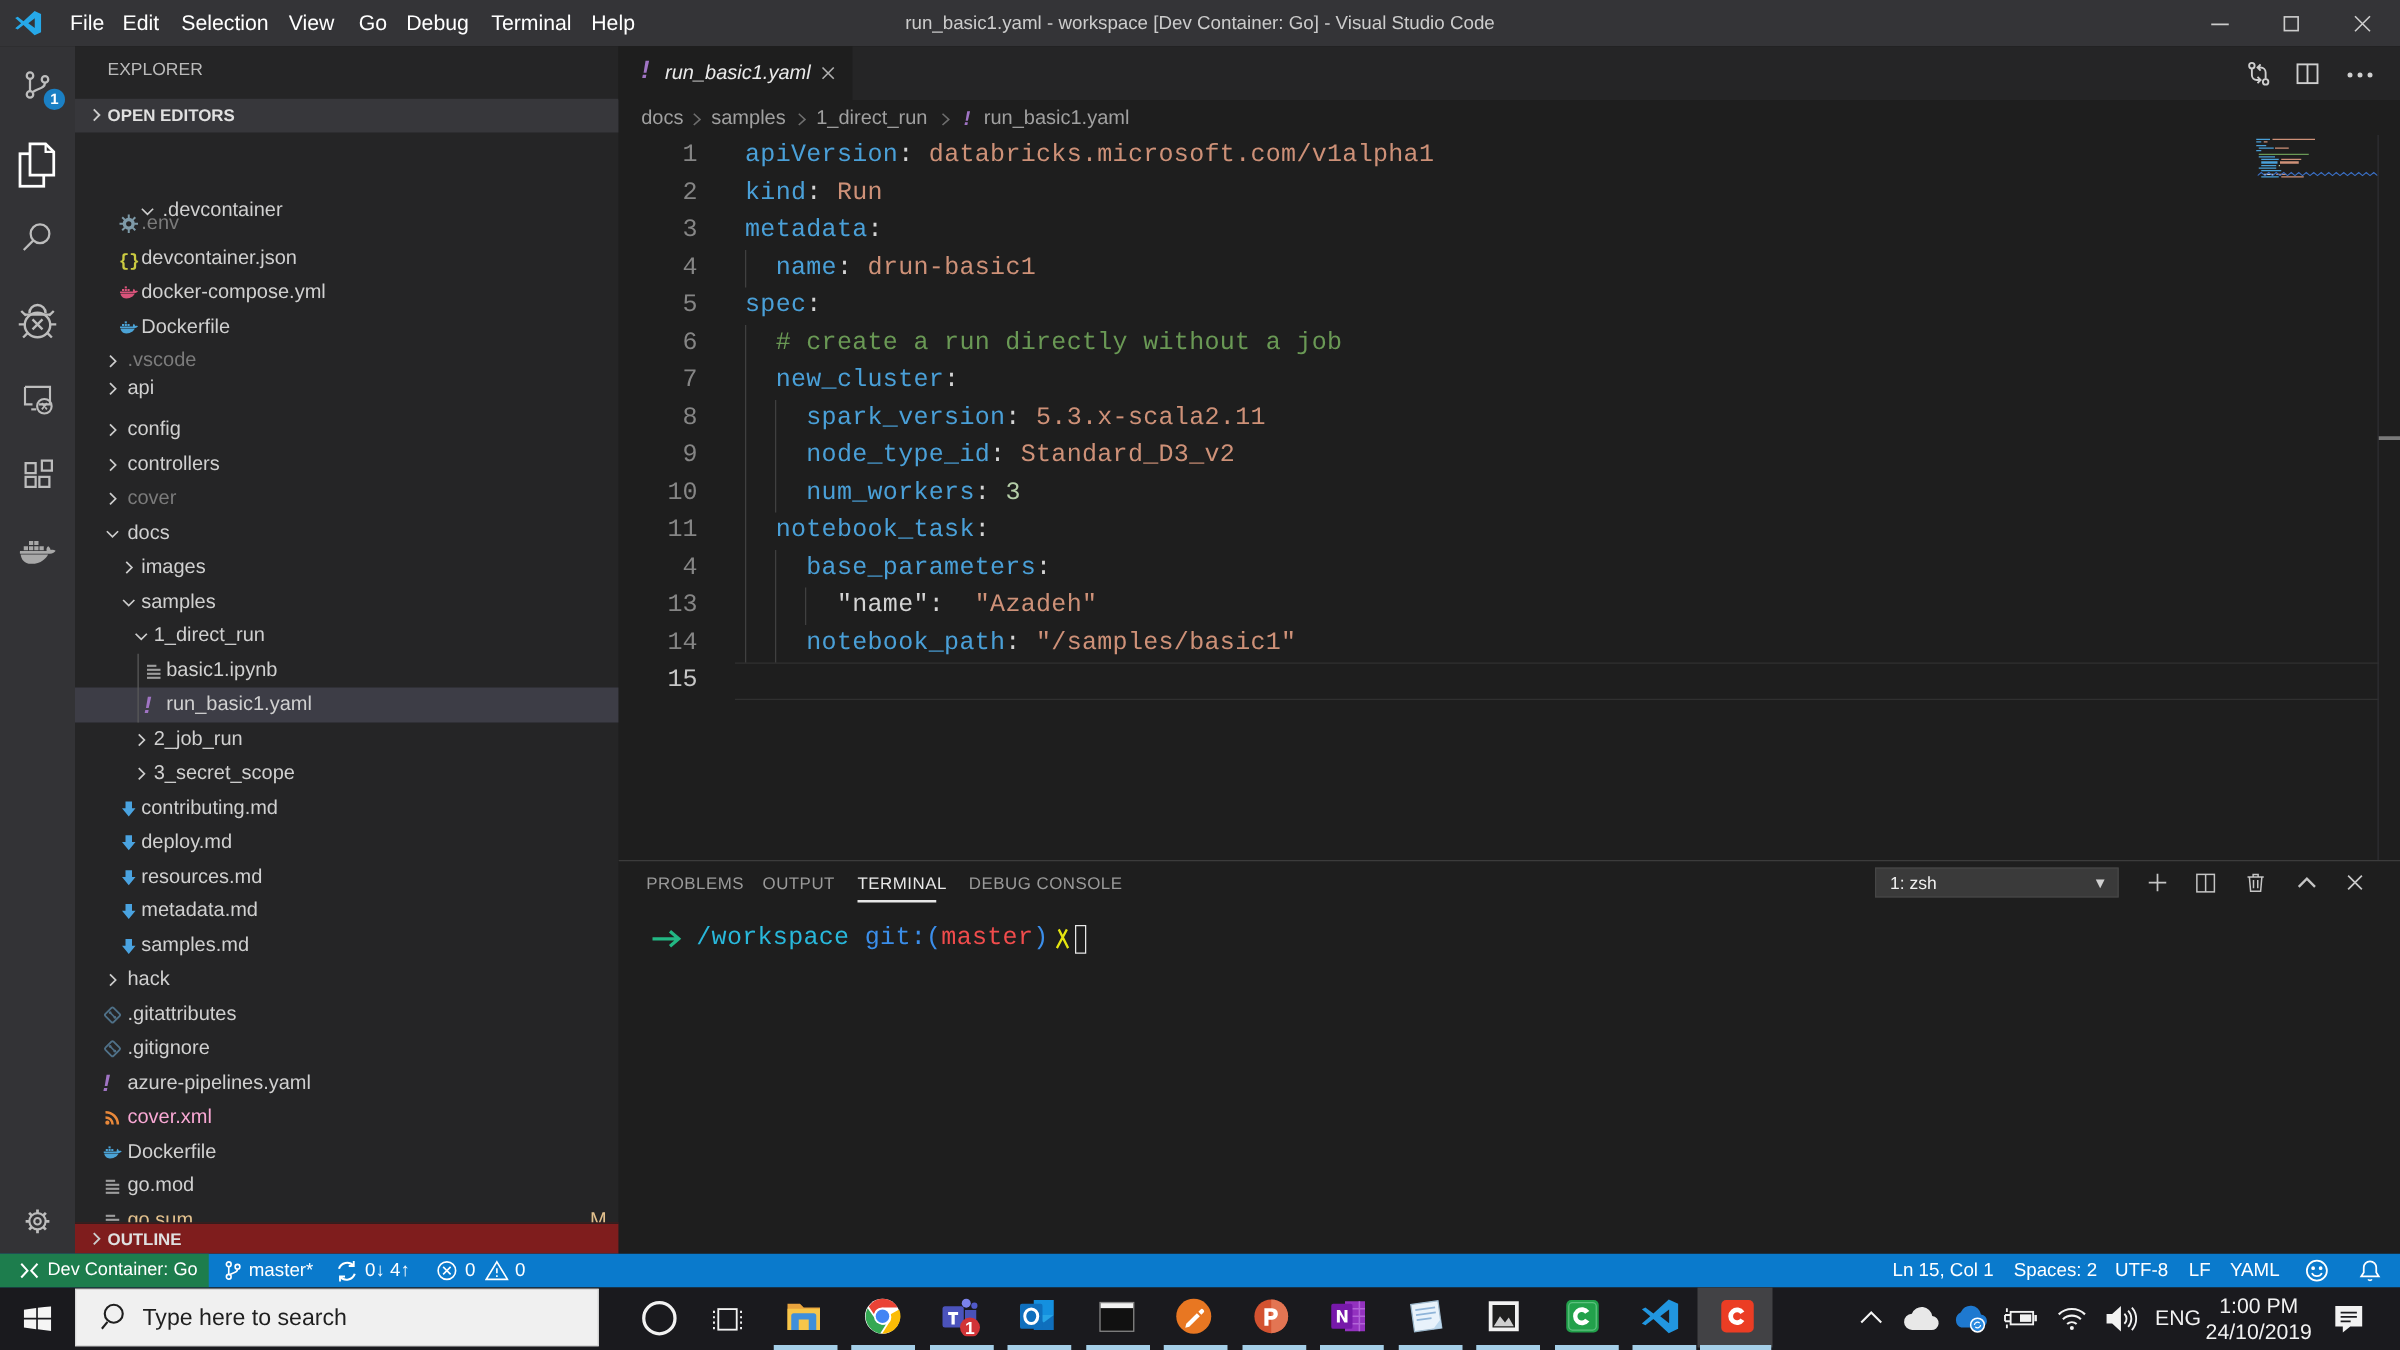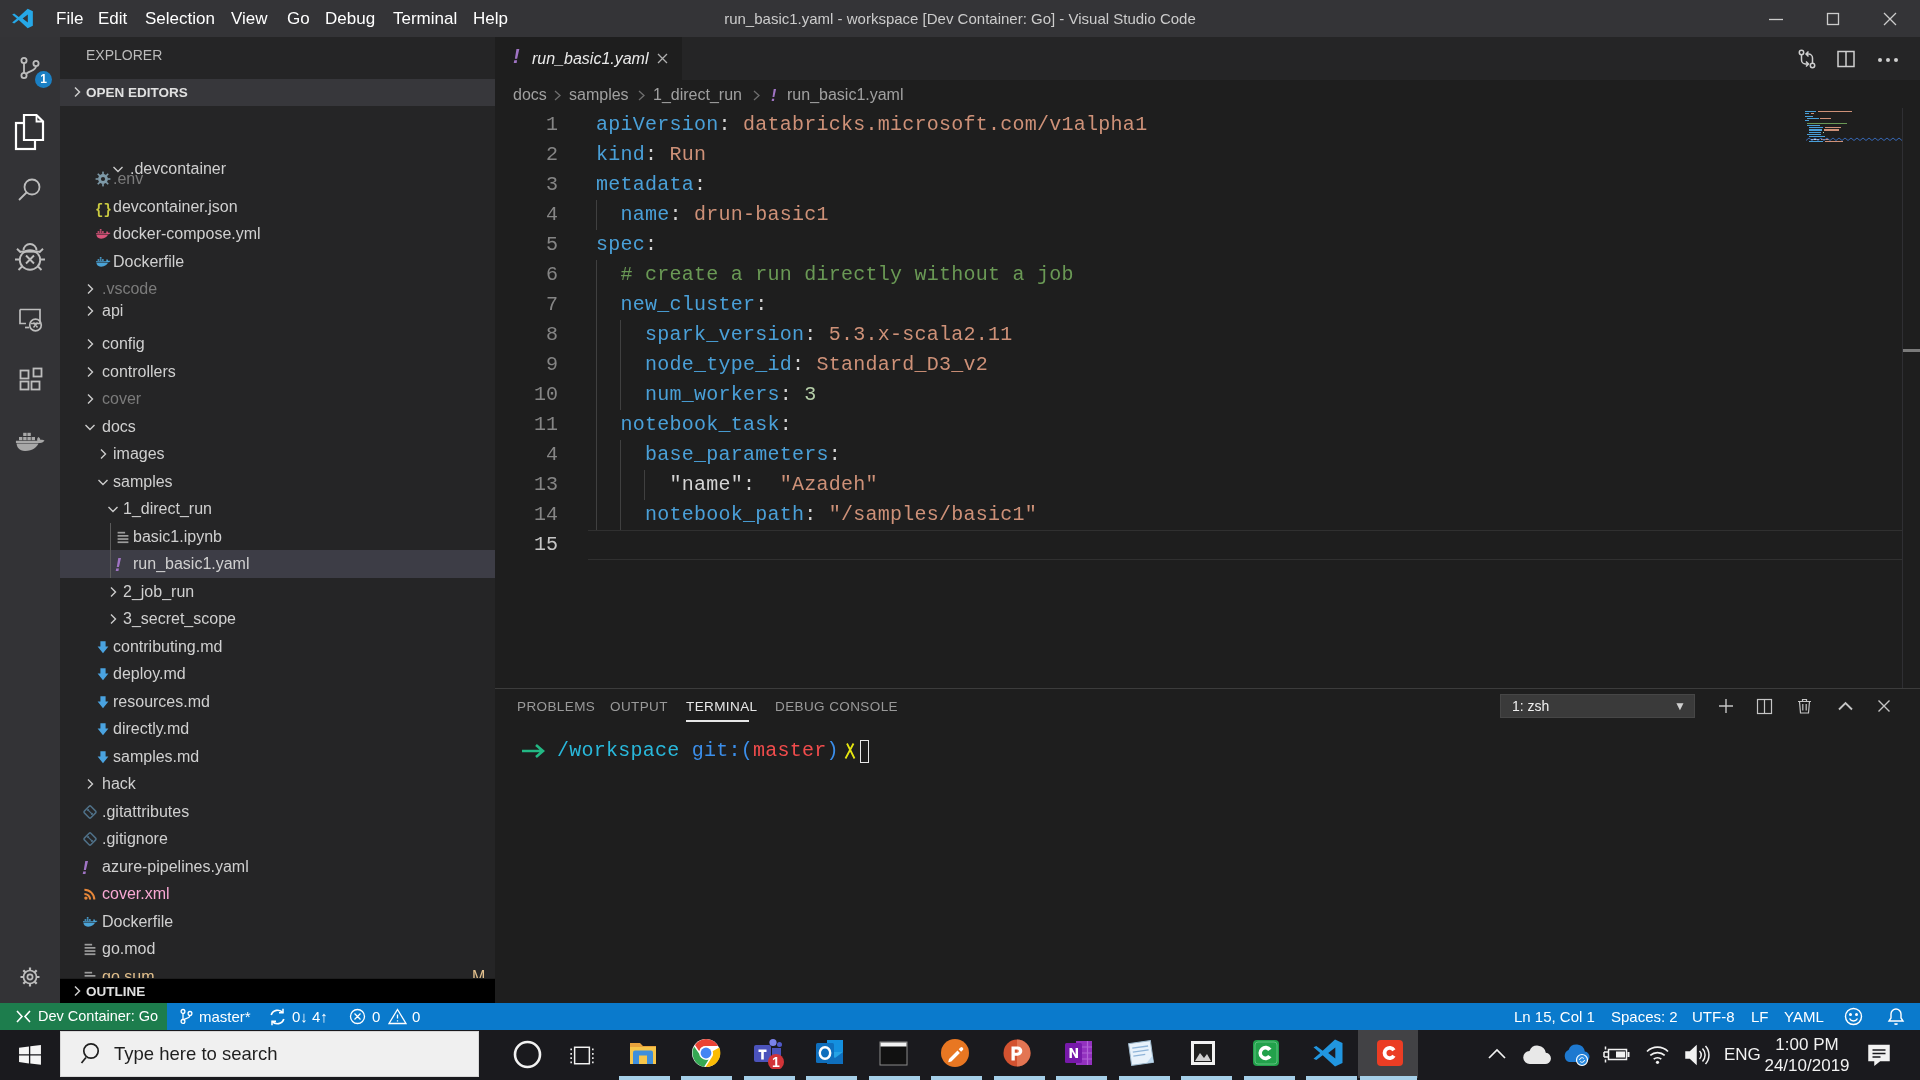--- a/index.html
+++ b/index.html
@@ -257,21 +257,21 @@
   <div class="treerow" style="top:650.5px;">
         <svg class="ficon" style="left:35px" width="16" height="16" viewBox="0 0 16 16" fill="#4aa3e0">
           <path d="M8 14.2 L2.6 7.6 H5.4 V2.2 H10.6 V7.6 H13.4 Z"></path>
         </svg>
         <span style="position:absolute;left:53px;color:#d0d0d0">resources.md</span>
       </div>
   <div class="treerow" style="top:678px;">
         <svg class="ficon" style="left:35px" width="16" height="16" viewBox="0 0 16 16" fill="#4aa3e0">
           <path d="M8 14.2 L2.6 7.6 H5.4 V2.2 H10.6 V7.6 H13.4 Z"></path>
         </svg>
-        <span style="position:absolute;left:53px;color:#d0d0d0">directly.md</span>
+        <span style="position:absolute;left:53px;color:#d0d0d0">metadata.md</span>
       </div>
   <div class="treerow" style="top:705.5px;">
         <svg class="ficon" style="left:35px" width="16" height="16" viewBox="0 0 16 16" fill="#4aa3e0">
           <path d="M8 14.2 L2.6 7.6 H5.4 V2.2 H10.6 V7.6 H13.4 Z"></path>
         </svg>
         <span style="position:absolute;left:53px;color:#d0d0d0">samples.md</span>
       </div>
   <div class="treerow" style="top:733px;">
         <svg class="chev" style="left:22px" width="16" height="16" viewBox="0 0 16 16" fill="none" stroke="#cccccc" stroke-width="1.4">
           <path d="M6 3.5 L10.5 8 L6 12.5"></path>
@@ -332,21 +332,21 @@
           <rect x="2.6" y="2.8" width="7.5" height="1.7"></rect>
           <rect x="2.6" y="6" width="10.8" height="1.7"></rect>
           <rect x="2.6" y="9.2" width="10.8" height="1.7"></rect>
           <rect x="2.6" y="12.4" width="10.8" height="1.7"></rect>
         </svg>
         <span style="position:absolute;left:42px;color:#e2c08d">go.sum</span>
         <span style="position:absolute;left:412px;color:#e2c08d;font-size:16px">M</span>
       </div>
   <div class="abs" style="left:50px;top:486px;width:1px;height:55px;background:#5a5a5a"></div>
   </div>
-  <div class="abs" style="left:0;top:941px;width:435px;height:25px;background:#000000;border-top:1px solid #1e1e1e">
+  <div class="abs" style="left:0;top:941px;width:435px;height:25px;background:#7f1d1d;border-top:1px solid #1e1e1e">
     <svg class="chev" style="left:9px;top:4px" width="16" height="16" viewBox="0 0 16 16" fill="none" stroke="#cccccc" stroke-width="1.5">
         <path d="M6 3.5 L10.5 8 L6 12.5"></path>
       </svg>
     <span style="position:absolute;left:26px;top:0;line-height:25px;font-size:13.5px;font-weight:bold;color:#e0e0e0">OUTLINE</span>
   </div>
 </div>
 <div id="editor">
   <div id="tabbar">
     <div id="tab1">
       <span class="abs" style="left:18px;top:8px;font-weight:bold;font-style:italic;color:#a074c4;font-size:20px">!</span>

